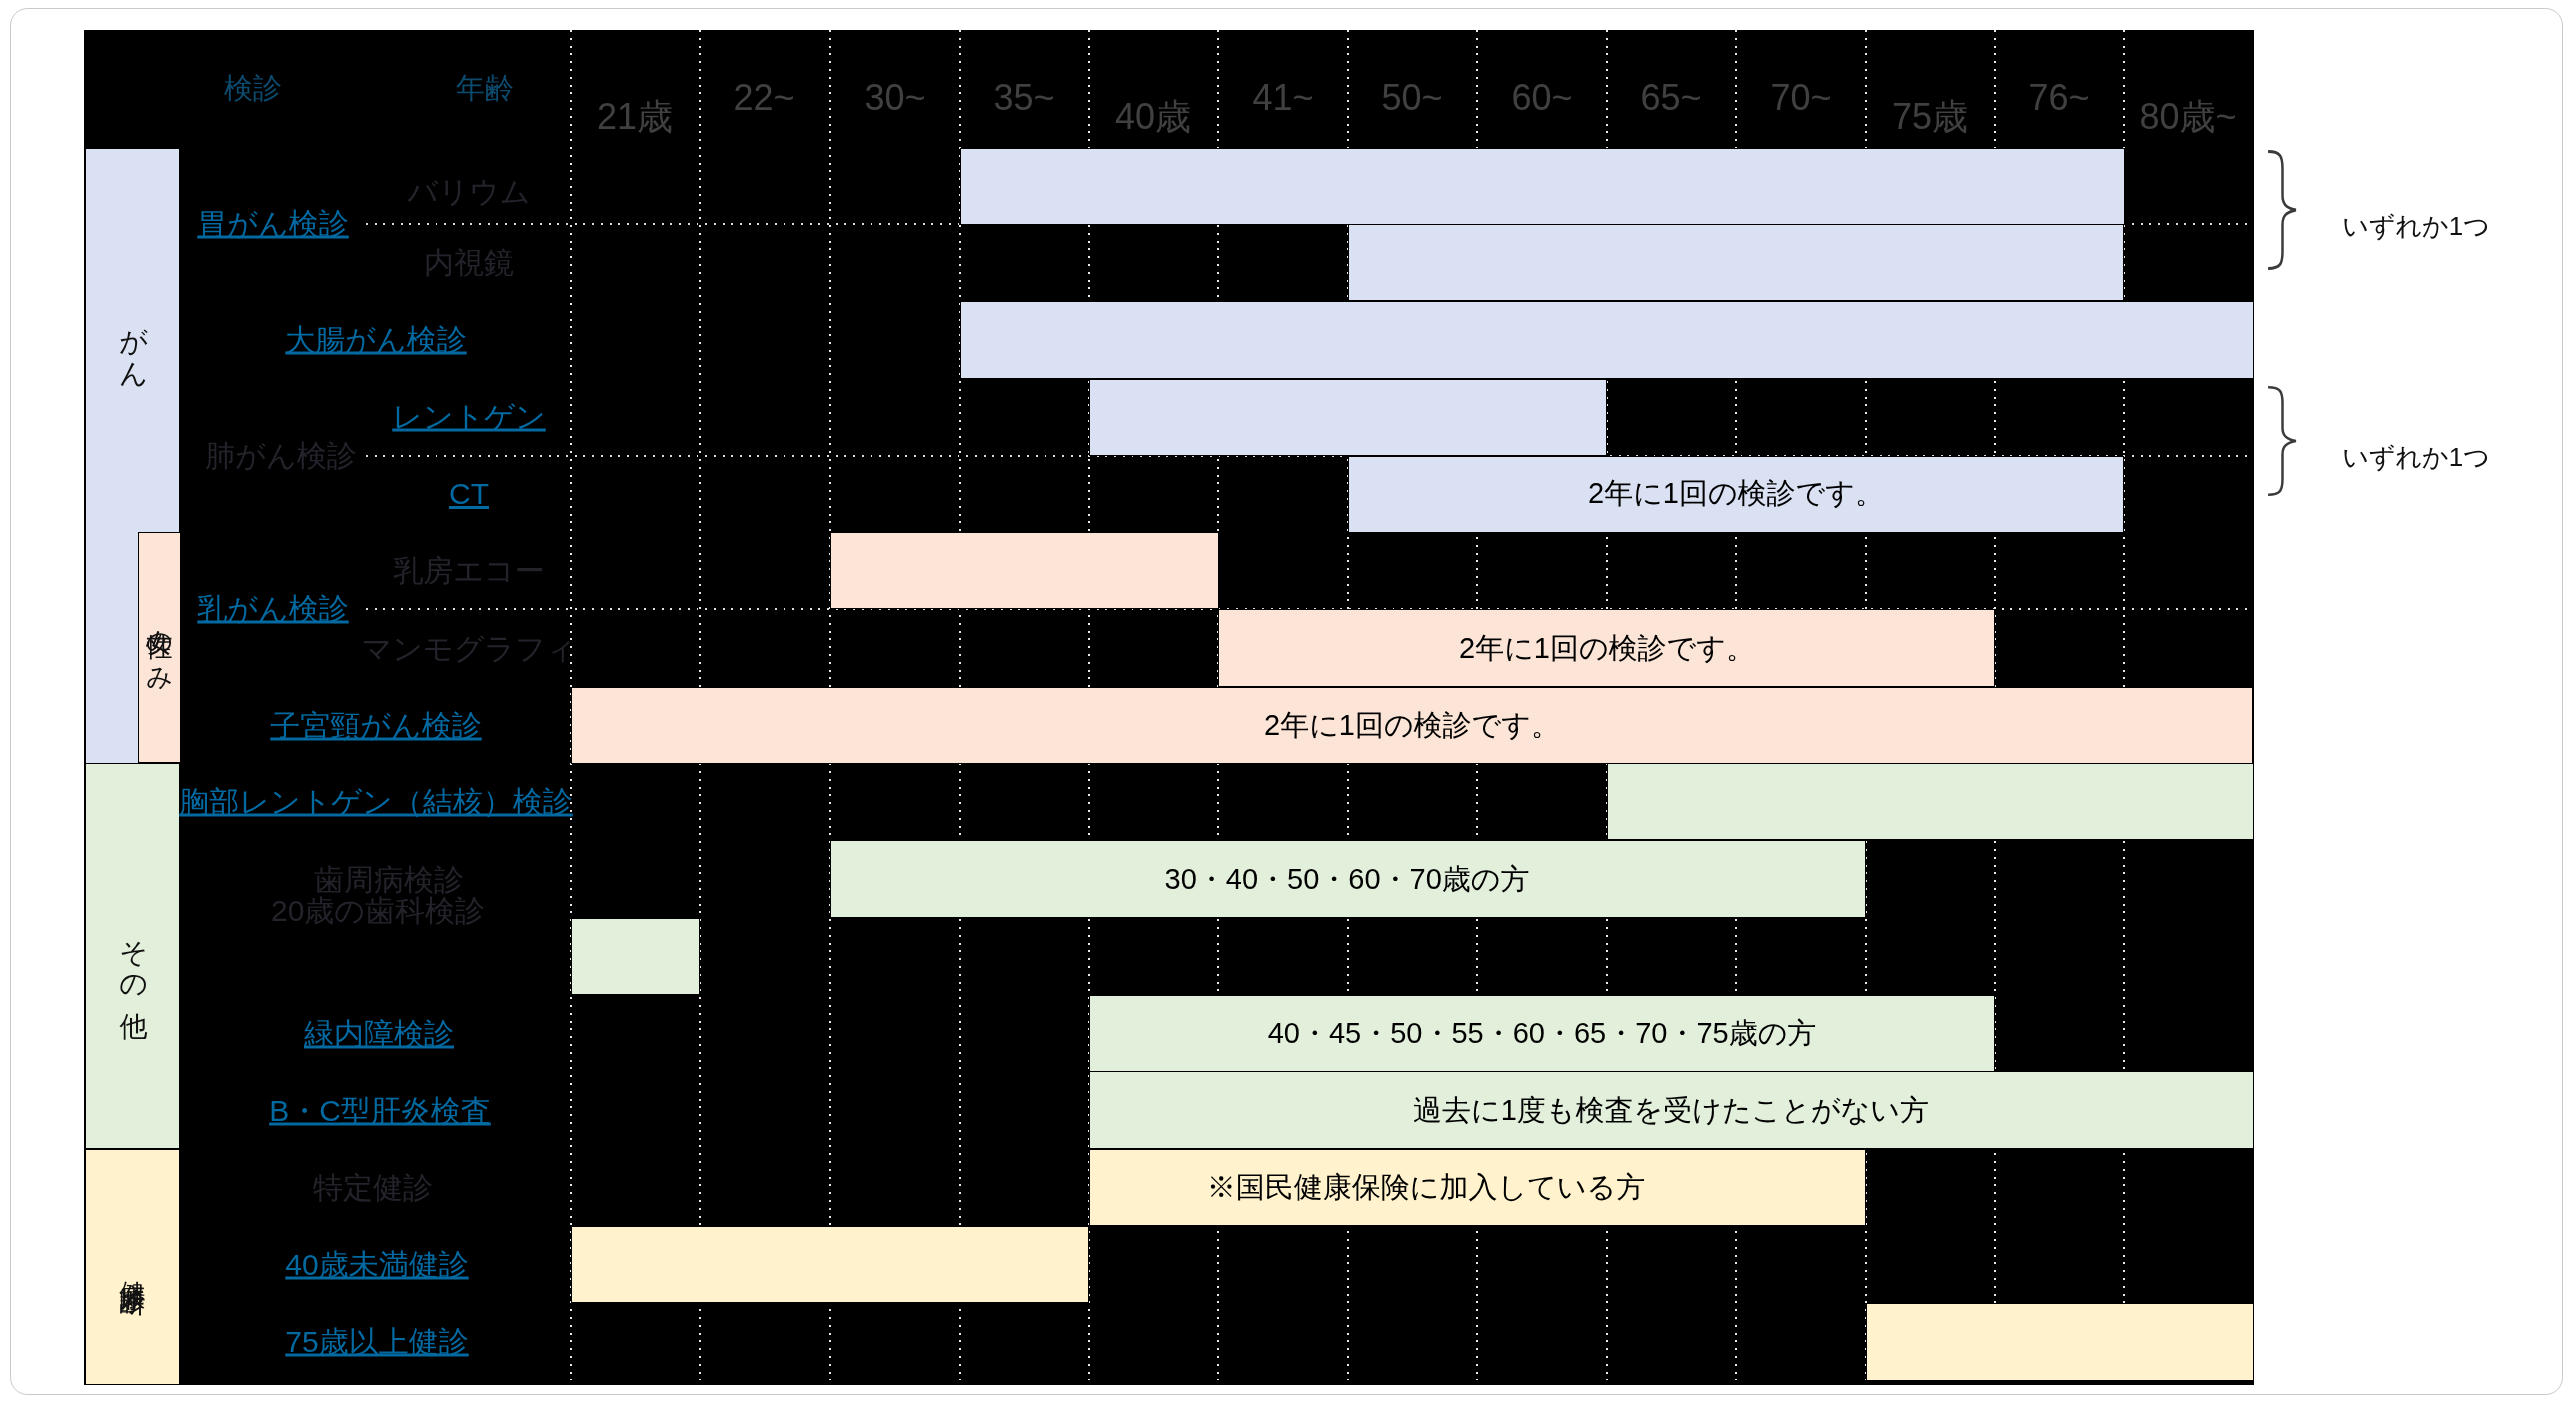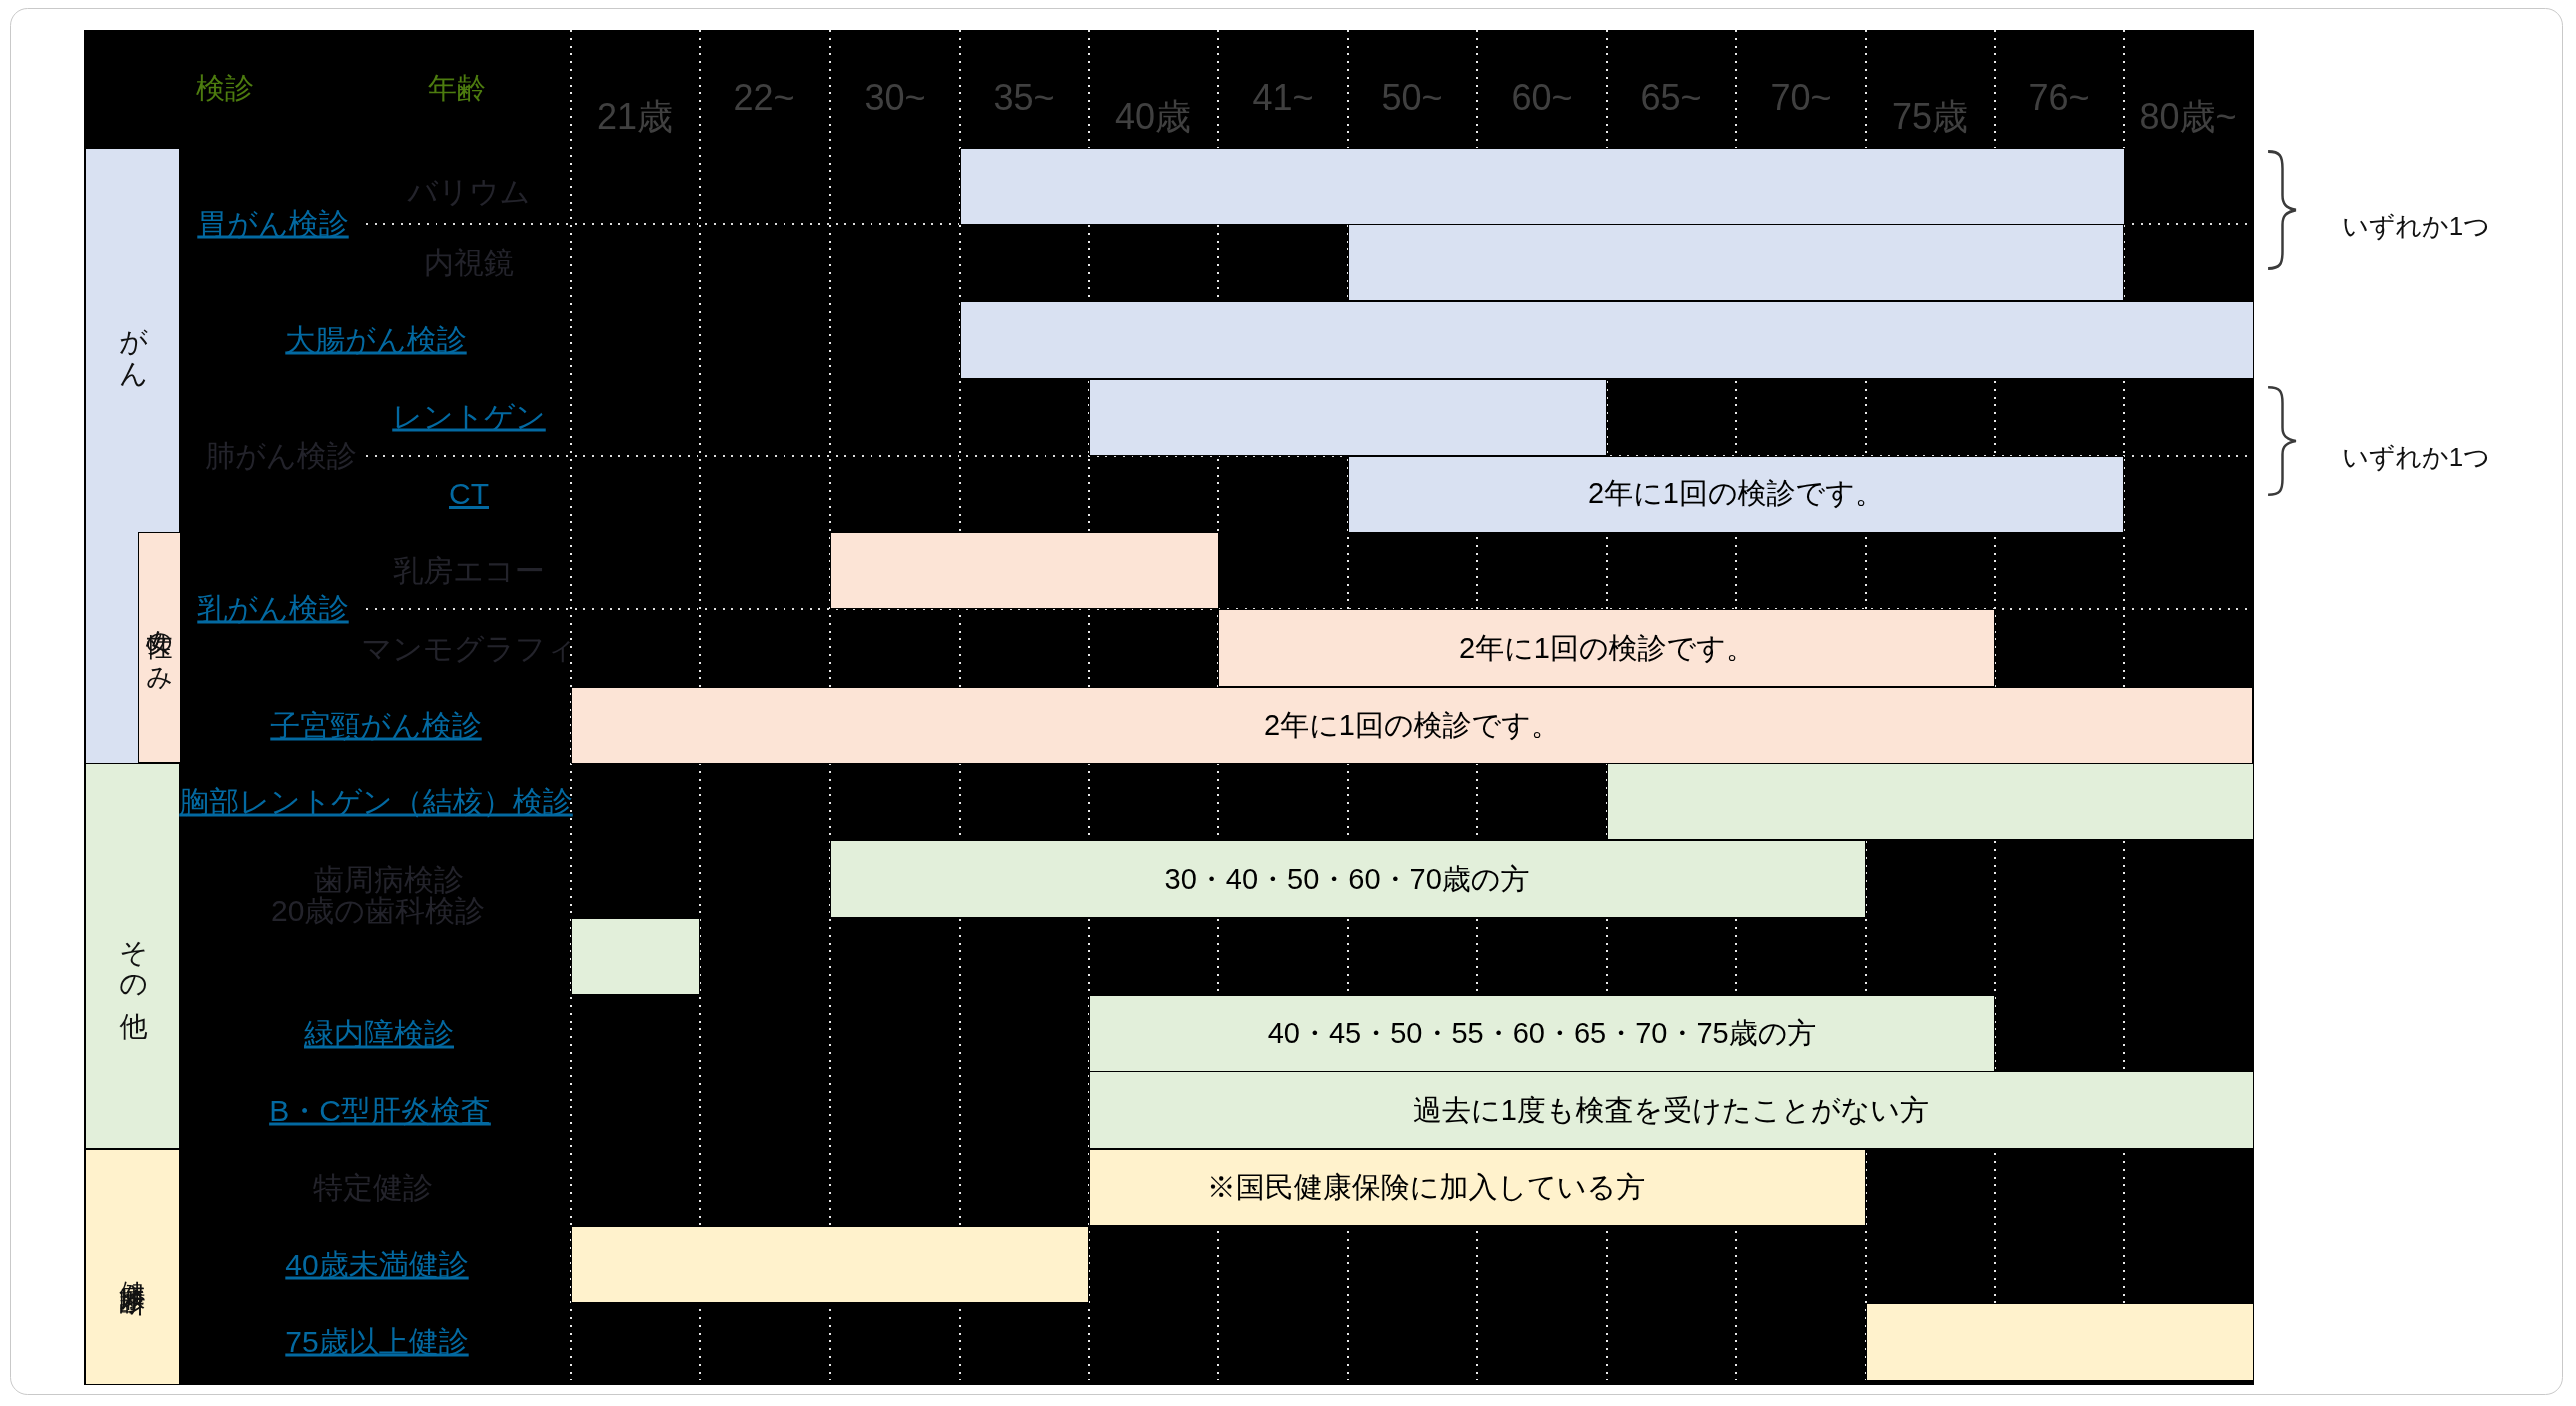--- a/index.html
+++ b/index.html
@@ -12,21 +12,21 @@
         background:repeating-linear-gradient(to bottom,#e9e9e9 0 1.9px,transparent 1.9px 7.8px);}
   .doth{position:absolute;left:366px;width:1887px;height:1.9px;z-index:2;
         background:repeating-linear-gradient(to right,#dedede 0 1.9px,transparent 1.9px 8.7px);}
   .bar{position:absolute;box-sizing:border-box;border:1.9px solid #000;z-index:3;}
   .cat{position:absolute;box-sizing:border-box;border:1.9px solid #000;z-index:3;}
   .lbl{position:absolute;transform:translate(-50%,-50%);white-space:nowrap;z-index:5;
        font-size:30px;}
   .link{color:#0369a1;text-decoration:underline;}
   .dark{color:#23232b;}
   .hdr{position:absolute;transform:translate(-50%,-50%);white-space:nowrap;z-index:5;
-       color:#4d7c0f;font-size:29px;}
+       color:#0c4a6e;font-size:29px;margin-left:28px;}
   .ageh{position:absolute;transform:translate(-50%,-50%);white-space:nowrap;z-index:5;
         color:#404040;font-size:36px;}
   .note{position:absolute;transform:translate(-50%,-50%);white-space:nowrap;z-index:6;
         color:#000;font-size:29px;}
   .vt{writing-mode:vertical-rl;letter-spacing:2.9px;color:#111;font-size:28px;
       position:absolute;transform:translate(-50%,-50%);z-index:6;line-height:1;}
   .brace{position:absolute;z-index:5;}
   .either{position:absolute;transform:translate(-50%,-50%);white-space:nowrap;z-index:5;
           color:#111;font-size:26px;}
 </style>

